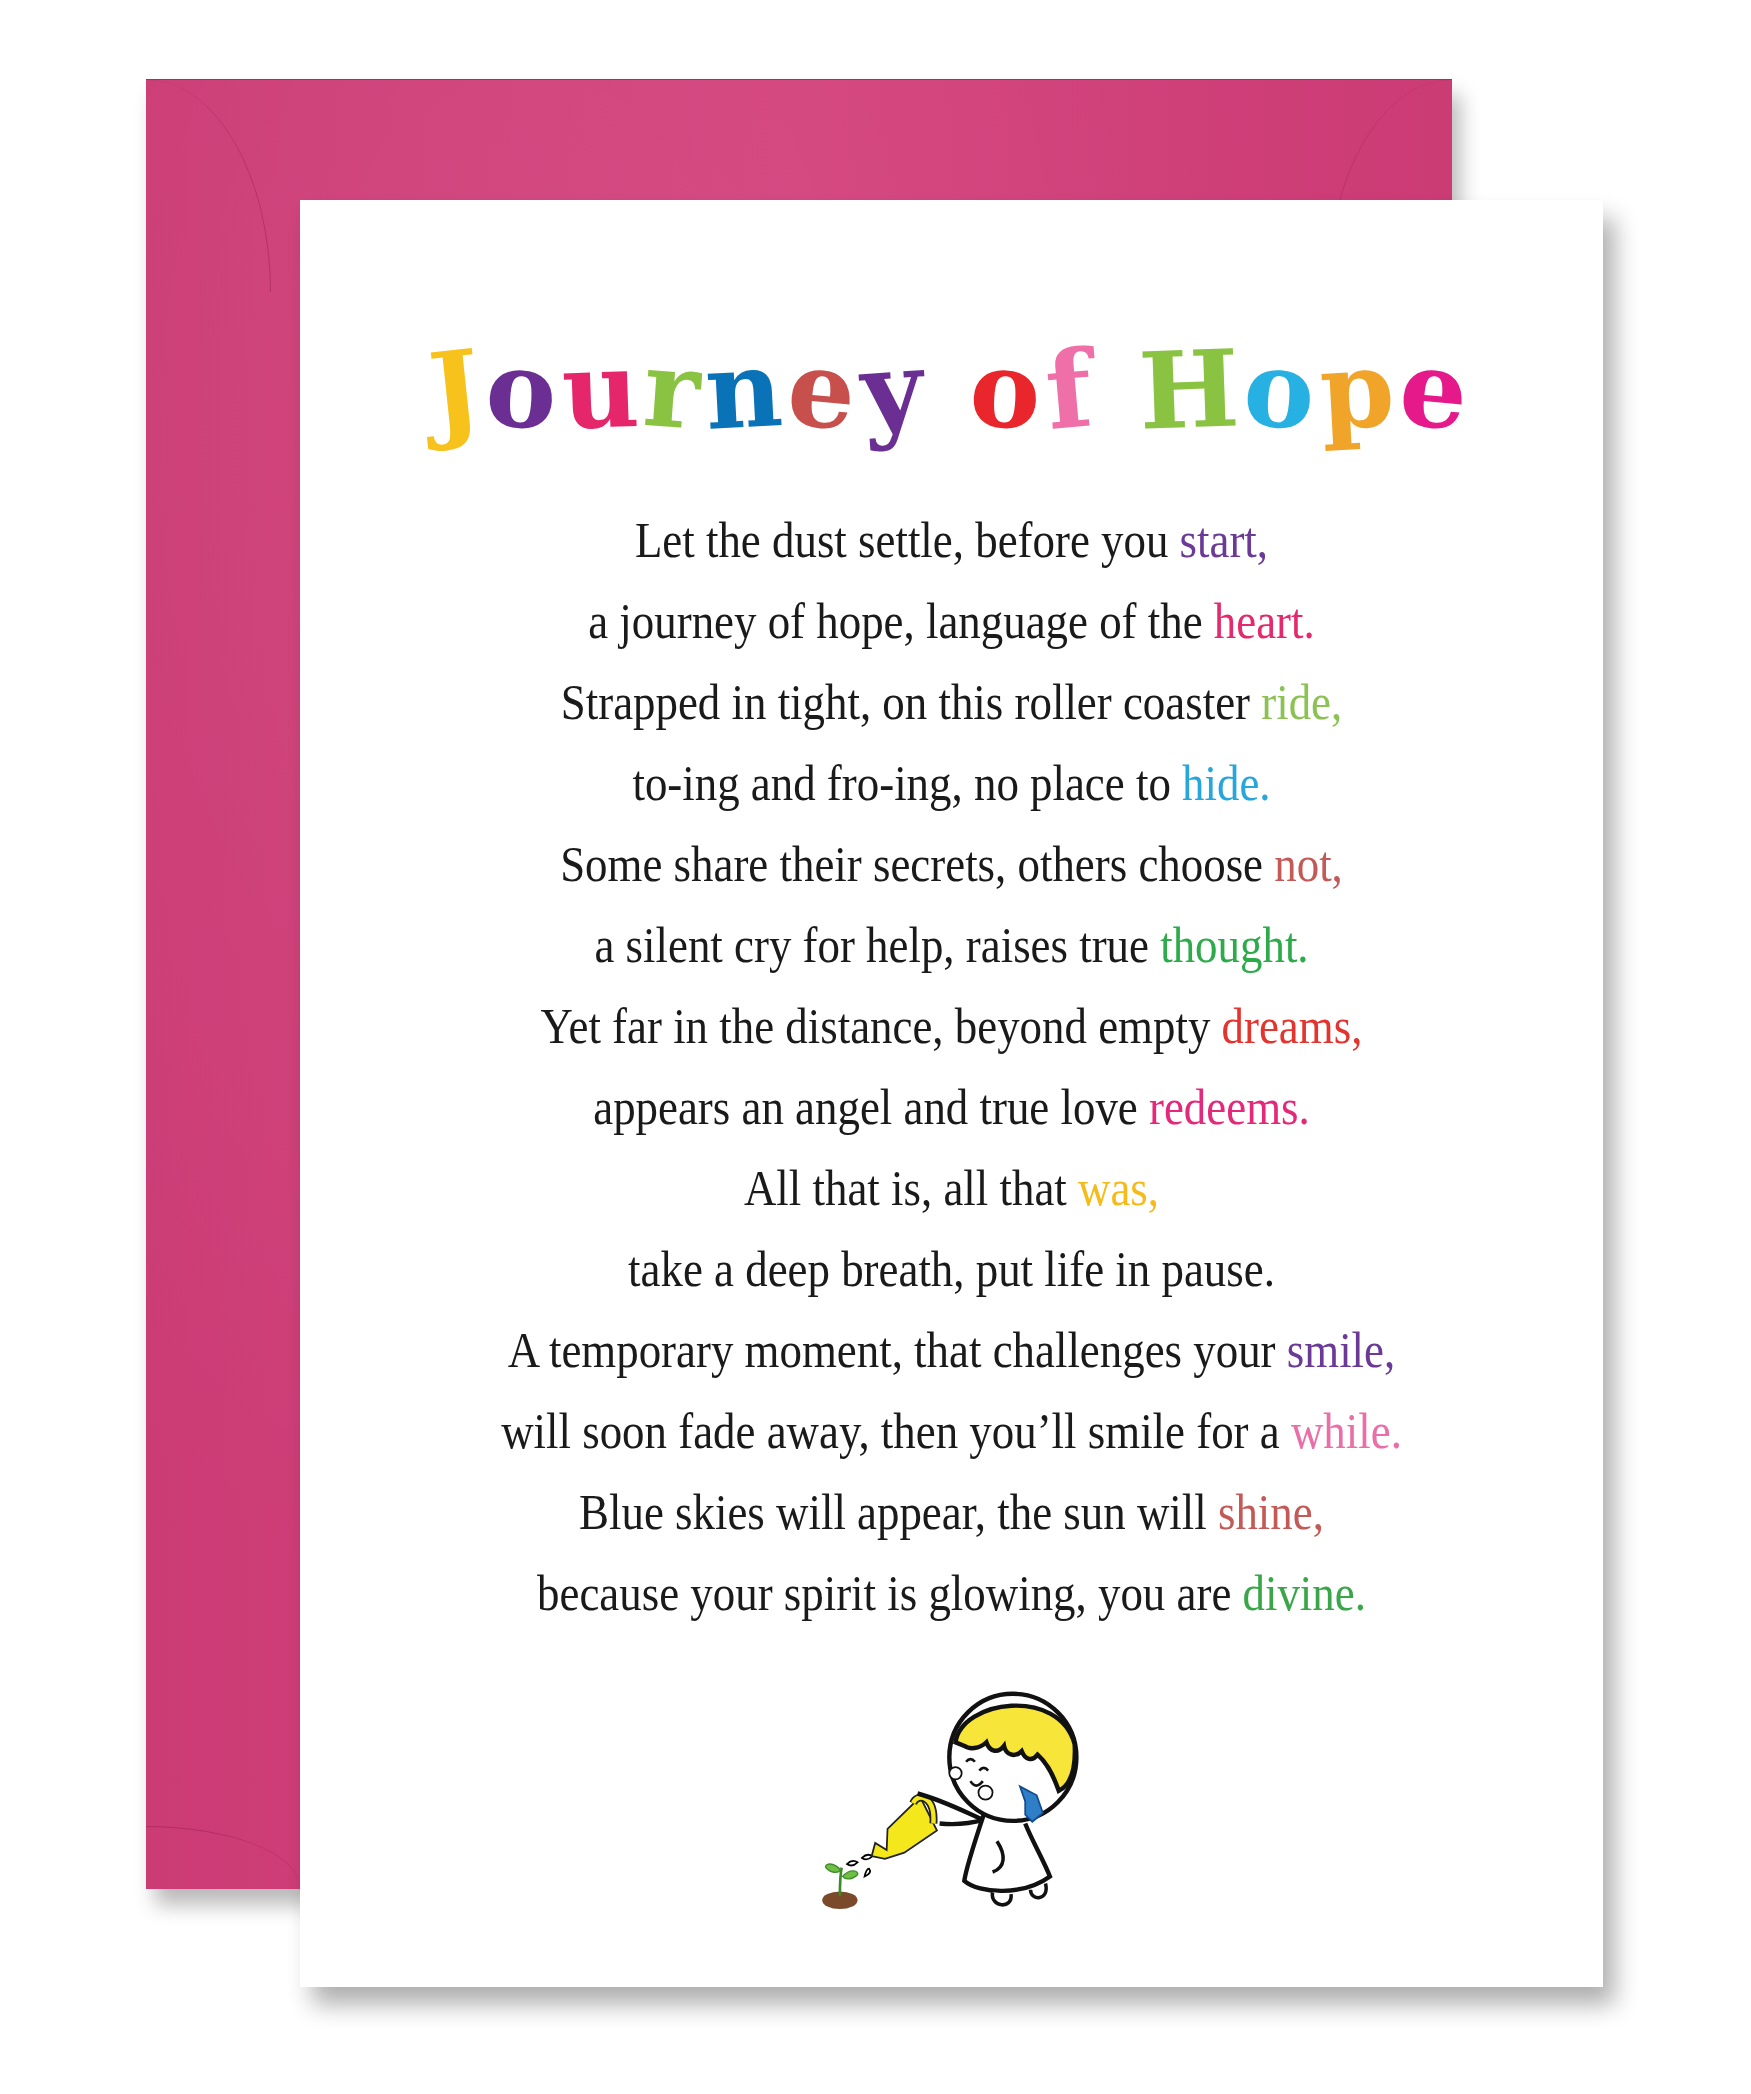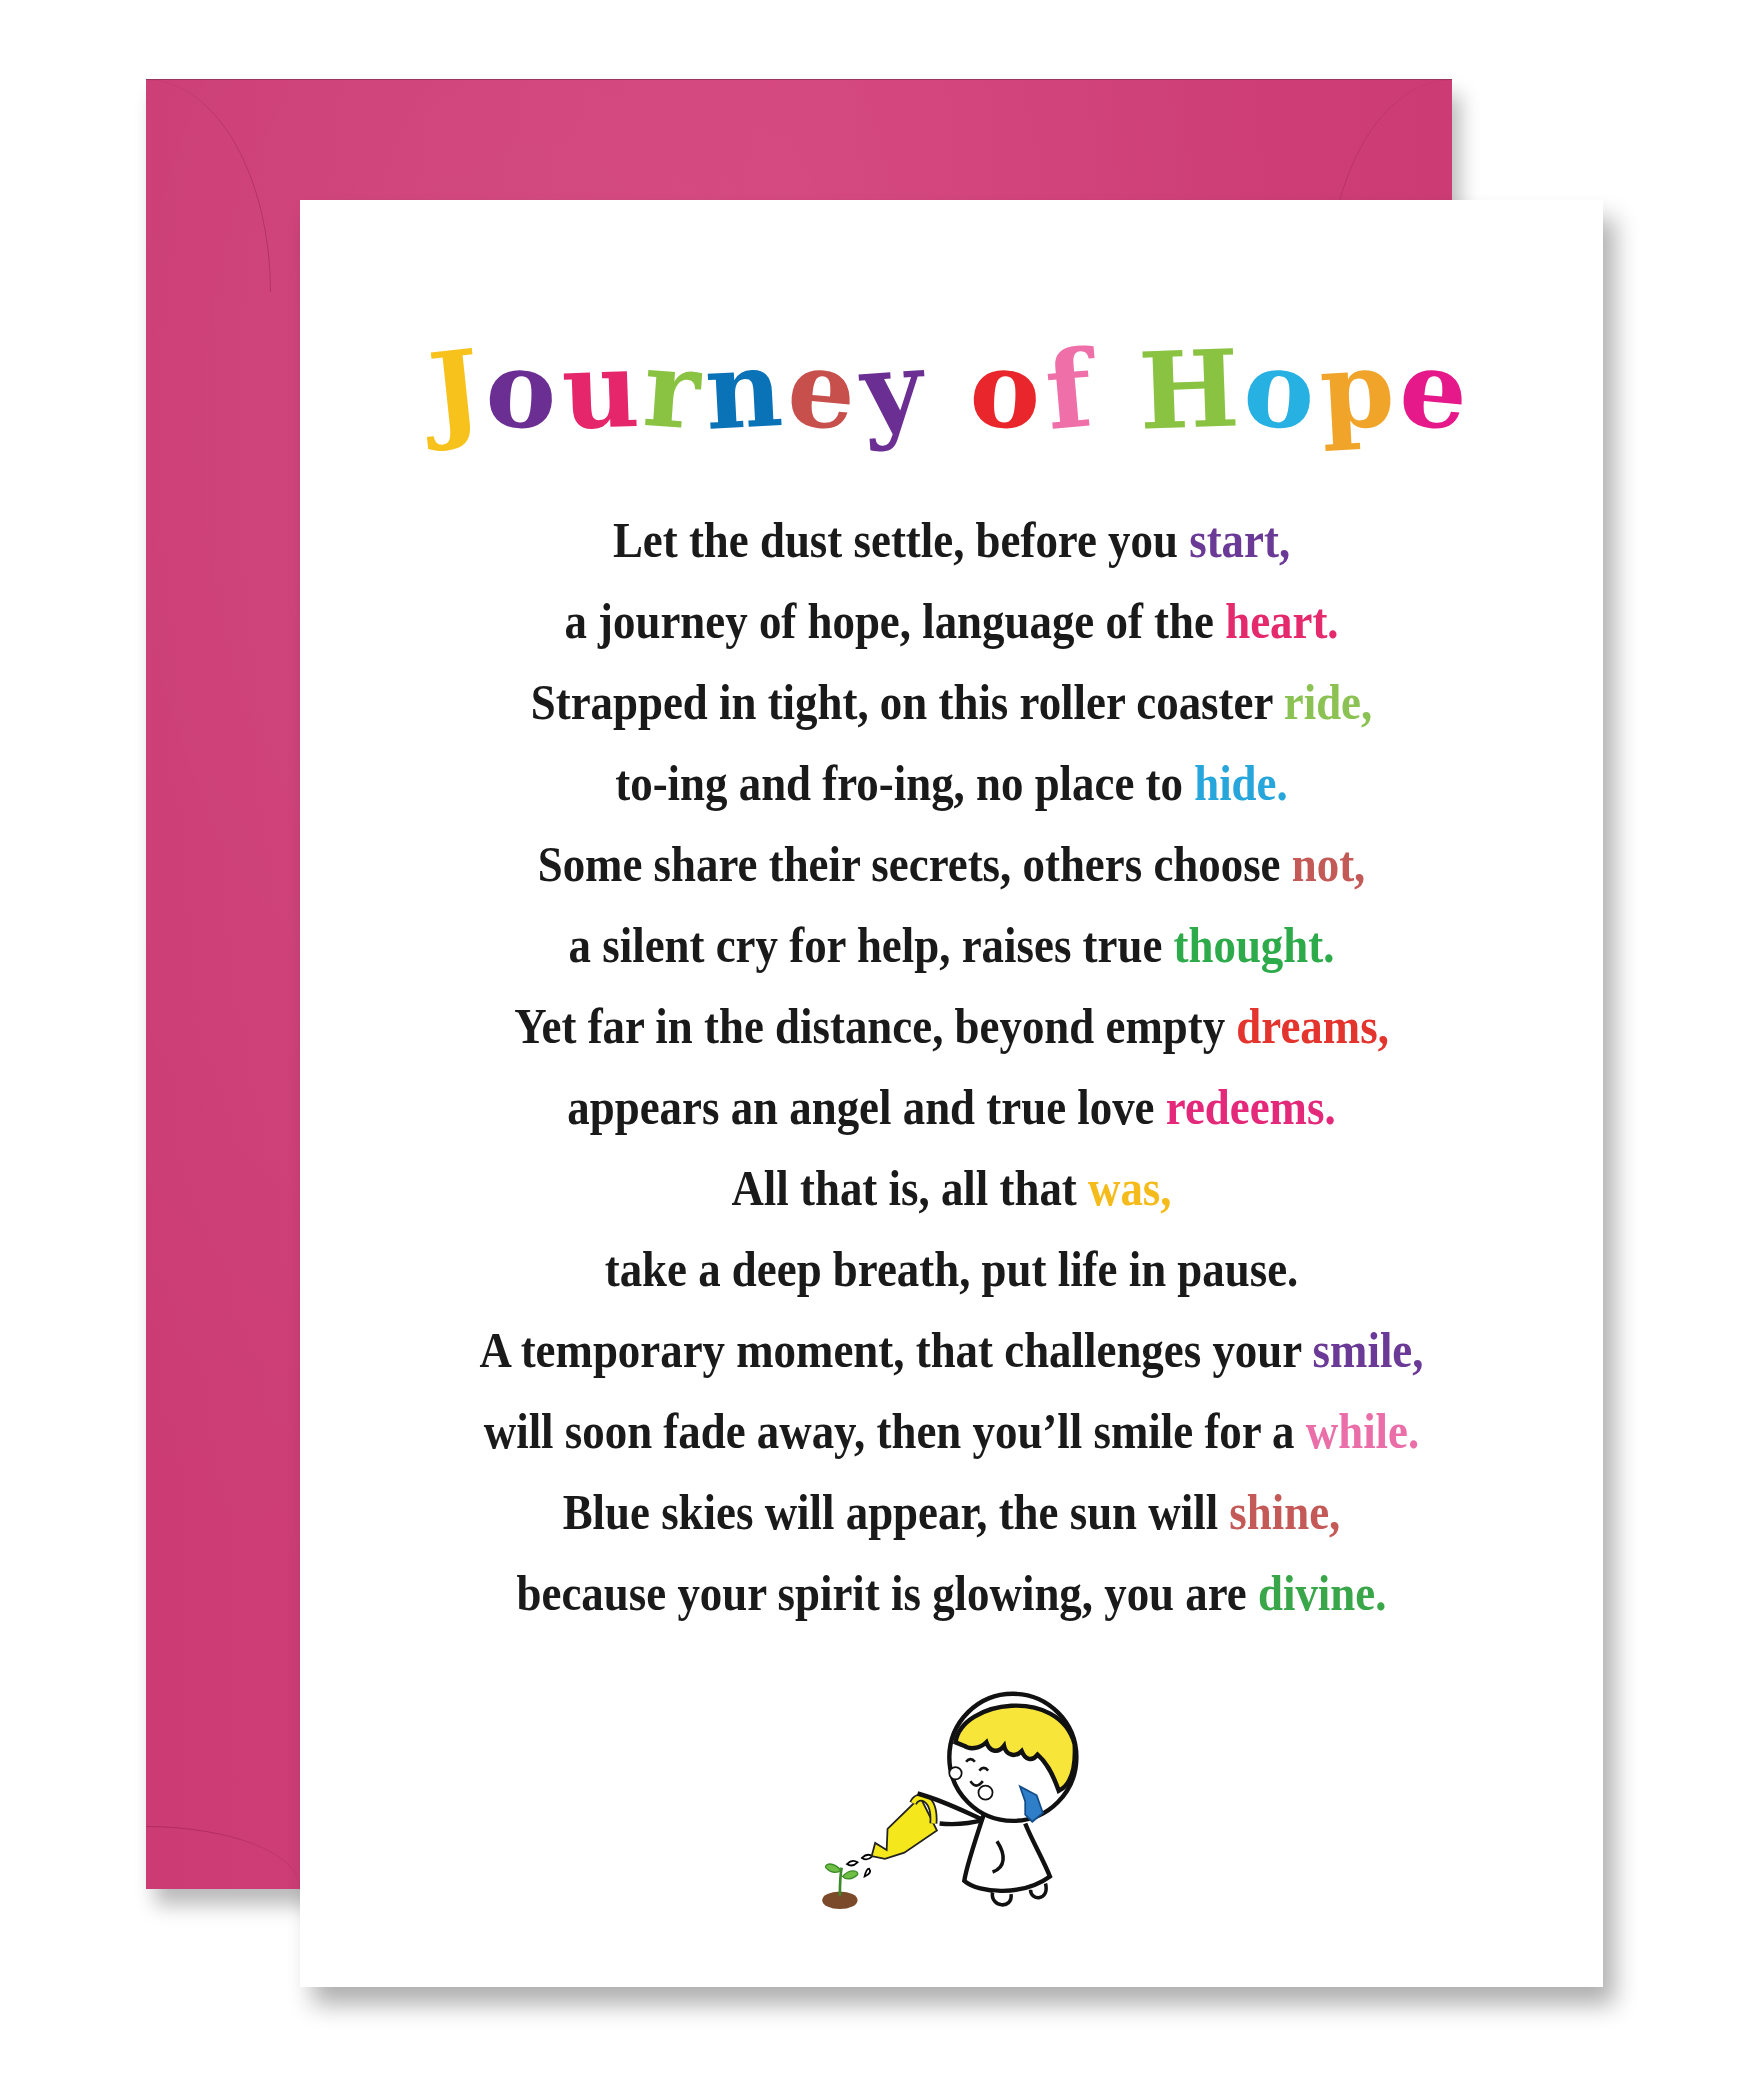--- a/index.html
+++ b/index.html
@@ -33,21 +33,21 @@
     background:#ffffff;
     box-shadow: 12.4px 17.6px 23px rgba(0,0,0,0.32);
   }
   .title {
     position:absolute; left:0; top:124px; width:100%; text-align:center;
     font-family: "DejaVu Serif", serif; font-weight:bold; font-size:106px; letter-spacing:5.3px;
     line-height:132px;
   }
   .title span { display:inline-block; }
   .poem {
-    position:absolute; left:0; top:300px; width:100%; text-align:center;font-weight:bold;
+    position:absolute; left:0; top:300px; width:100%; text-align:center;
   }
   .line {
     font-size:51px; line-height:81px; color:#1a1a1a; white-space:nowrap;
     transform:scaleX(0.88); transform-origin:center;
   }
   .illustration {
     position:absolute; left:494px; top:1491px; width:353px; height:265px;
   }
 </style>
 </head>

